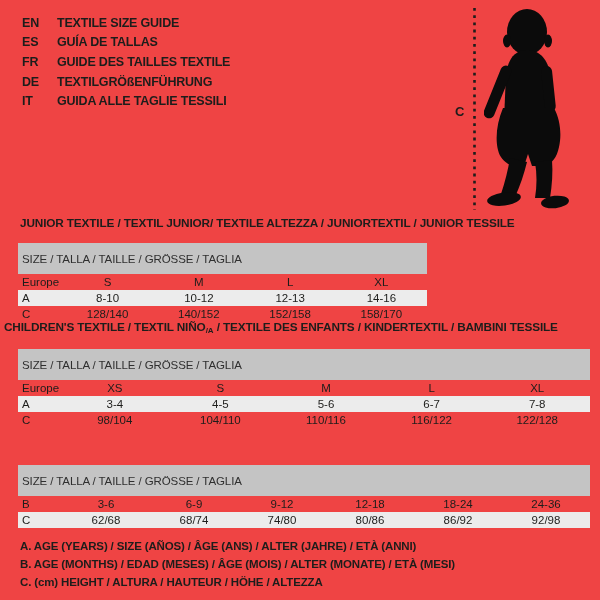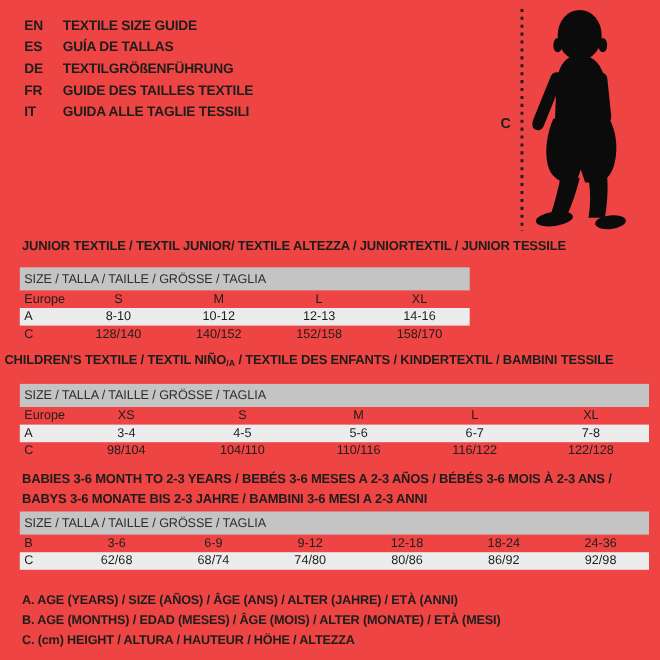--- a/index.html
+++ b/index.html
@@ -32,21 +32,21 @@
   .t1-title { left:20px; top:216px; }
   .t2-title { left:4px; top:320px; }
   .t3-title { left:20px; top:426px; line-height:18px; white-space:normal; width:560px; }
   .sub { font-size:8px; vertical-align:-2px; letter-spacing:0; }
 
   
   .tbl { position:absolute; left:18px; }
   .t1 { top:243px; width:409px; }
   .t2 { top:349px; width:572px; }
   .t3 { top:465px; width:572px; }
-  .tbl-header { height:21px; background:#c4c4c4; font-size:11.5px;
+  .tbl-header { height:31px; background:#c4c4c4; font-size:11.5px;
                 padding-left:4px; display:flex; align-items:center;
                 color:#2f2f2f; letter-spacing:-0.1px; }
   .tbl-row { display:grid; align-items:center; height:16px; font-size:11.5px; }
   .cols-4 { grid-template-columns:44px repeat(4,1fr); }
   .cols-5 { grid-template-columns:44px repeat(5,1fr); }
   .cols-6 { grid-template-columns:44px repeat(6,1fr); }
   .tbl-row .lbl { padding-left:4px; text-align:left; }
   .tbl-row .val { text-align:center; }
   .shaded { background:#ececec; }
 
@@ -62,26 +62,26 @@
   <div class="lang-list">
     <div class="lang-row">
       <span class="lang-code">EN</span>
       <span class="lang-title">TEXTILE SIZE GUIDE</span>
     </div>
     <div class="lang-row">
       <span class="lang-code">ES</span>
       <span class="lang-title">GUÍA DE TALLAS</span>
     </div>
     <div class="lang-row">
+      <span class="lang-code">FR</span>
+      <span class="lang-title">GUIDE DES TAILLES TEXTILE</span>
+    </div>
+    <div class="lang-row">
       <span class="lang-code">DE</span>
       <span class="lang-title">TEXTILGRÖßENFÜHRUNG</span>
-    </div>
-    <div class="lang-row">
-      <span class="lang-code">FR</span>
-      <span class="lang-title">GUIDE DES TAILLES TEXTILE</span>
     </div>
     <div class="lang-row">
       <span class="lang-code">IT</span>
       <span class="lang-title">GUIDA ALLE TAGLIE TESSILI</span>
     </div>
   </div>
 
   <svg class="ruler-svg" width="5" height="202" viewBox="0 0 5 202">
     <line x1="2.5" y1="0" x2="2.5" y2="202" stroke="#1d1d1b" stroke-width="2.6" stroke-dasharray="2.8 4.4"></line>
   </svg>
@@ -150,24 +150,20 @@
     <div class="tbl-row cols-5">
       <span class="lbl">C</span>
       <span class="val">98/104</span>
       <span class="val">104/110</span>
       <span class="val">110/116</span>
       <span class="val">116/122</span>
       <span class="val">122/128</span>
     </div>
   </div>
 
-  <div class="tbl-title t3-title">
-    <div>BABIES 3-6 MONTH TO 2-3 YEARS / BEBÉS 3-6 MESES A 2-3 AÑOS / BÉBÉS 3-6 MOIS À 2-3 ANS /</div>
-    <div>BABYS 3-6 MONATE BIS 2-3 JAHRE / BAMBINI 3-6 MESI A 2-3 ANNI</div>
-  </div>
   <div class="tbl t3">
     <div class="tbl-header">SIZE / TALLA / TAILLE / GRÖSSE / TAGLIA</div>
     <div class="tbl-row cols-6">
       <span class="lbl">B</span>
       <span class="val">3-6</span>
       <span class="val">6-9</span>
       <span class="val">9-12</span>
       <span class="val">12-18</span>
       <span class="val">18-24</span>
       <span class="val">24-36</span>

